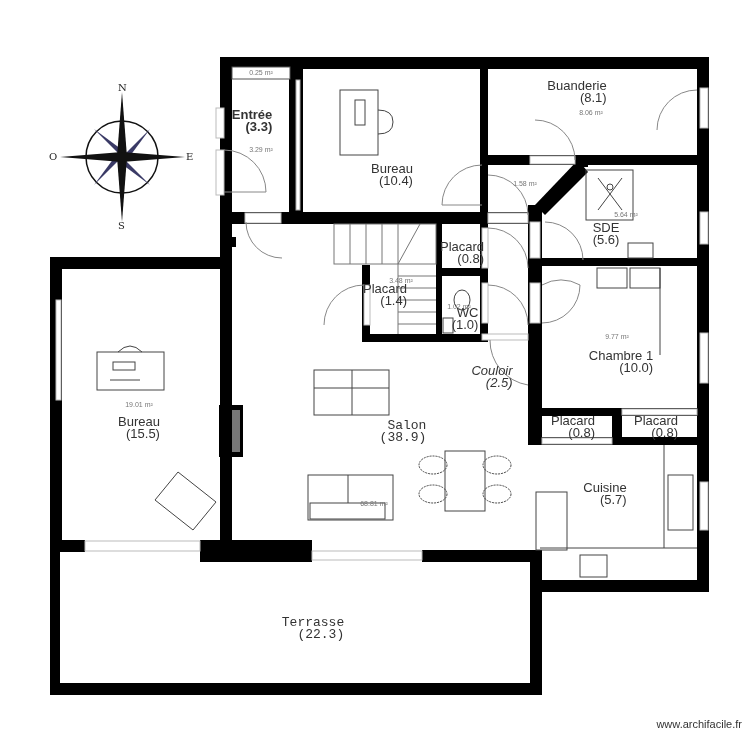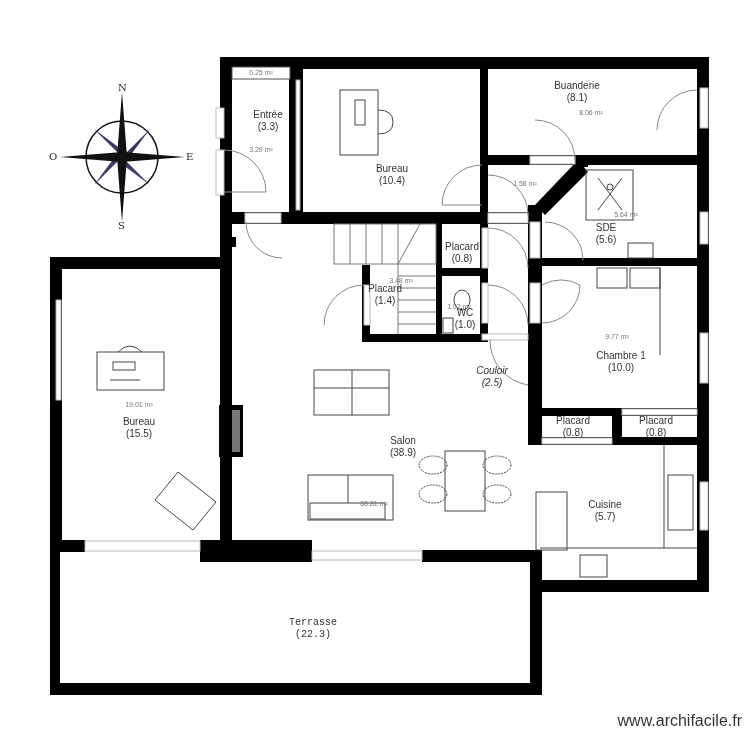--- a/index.html
+++ b/index.html
@@ -1,21 +1,21 @@
 <!DOCTYPE html>
 <html><head>
 <meta charset="utf-8">
 <style>
   html, body { margin: 0; padding: 0; background: #ffffff; }
   body { width: 750px; height: 750px; position: relative; overflow: hidden; font-family: "Liberation Sans", sans-serif; }
   #plan { position: absolute; left: 0; top: 0; width: 750px; height: 750px; }
-  .lbl { position: absolute; text-align: center; color: #333; font-size: 10px; line-height: 12px; transform: translateX(-50%); white-space: nowrap; }
+  .lbl { position: absolute; text-align: right; color: #333; font-size: 13px; line-height: 12px; transform: translateX(-50%); white-space: nowrap; }
   .area { position: absolute; color: #777; font-size: 7px; transform: translateX(-50%); white-space: nowrap; }
   .compass-letter { position: absolute; font-family: "DejaVu Serif", serif; font-size: 10px; color: #222; }
-  .watermark { position: absolute; right: 8px; bottom: 20px; font-size: 16px; color: #333; }
+  .watermark { position: absolute; right: 8px; bottom: 20px; font-size: 11px; color: #333; }
 </style>
 </head>
 <body>
 
 <svg id="plan" viewBox="0 0 750 750" xmlns="http://www.w3.org/2000/svg">
 
   <g>
     <circle cx="122" cy="157" r="36" fill="none" stroke="#111" stroke-width="1.5"></circle>
     <polygon points="122,157 150,129 127,160" fill="#3a3a66"></polygon>
     <polygon points="122,157 150,185 119,162" fill="#3a3a66"></polygon>
@@ -157,21 +157,21 @@
     <rect x="443" y="318" width="10" height="15"></rect>
   </g>
 </svg>
 
 <span class="compass-letter" style="left:118px; top:82px;">N</span>
 <span class="compass-letter" style="left:118px; top:220px;">S</span>
 <span class="compass-letter" style="left:186px; top:151px;">E</span>
 <span class="compass-letter" style="left:49px; top:151px;">O</span>
 
 <div class="area" style="left:261px; top:69px;">0.25 m²</div>
-<div class="lbl" style="left:268px; top:109px;">
+<div class="lbl" style="left:252px; top:109px;font-weight:bold;">
   <div>Entrée</div>
   <div>(3.3)</div>
 </div>
 <div class="area" style="left:261px; top:146px;">3.29 m²</div>
 
 <div class="lbl" style="left:392px; top:163px;">
   <div>Bureau</div>
   <div>(10.4)</div>
 </div>
 
@@ -225,27 +225,27 @@
   <div>Placard</div>
   <div>(0.8)</div>
 </div>
 
 <div class="area" style="left:139px; top:401px;">19.01 m²</div>
 <div class="lbl" style="left:139px; top:416px;">
   <div>Bureau</div>
   <div>(15.5)</div>
 </div>
 
-<div class="lbl" style="left:403px; top:435px;">
+<div class="lbl" style="left:403px; top:420px;font-family:Liberation Mono, monospace;">
   <div>Salon</div>
   <div>(38.9)</div>
 </div>
 <div class="area" style="left:374px; top:500px;">68.81 m²</div>
 
-<div class="lbl" style="left:605px; top:482px;margin-top:17px;">
+<div class="lbl" style="left:605px; top:482px;">
   <div>Cuisine</div>
   <div>(5.7)</div>
 </div>
 
 <div class="lbl" style="left:313px; top:617px;font-family:Liberation Mono, monospace;">
   <div>Terrasse</div>
   <div>(22.3)</div>
 </div>
 
 <div class="watermark">www.archifacile.fr</div>

